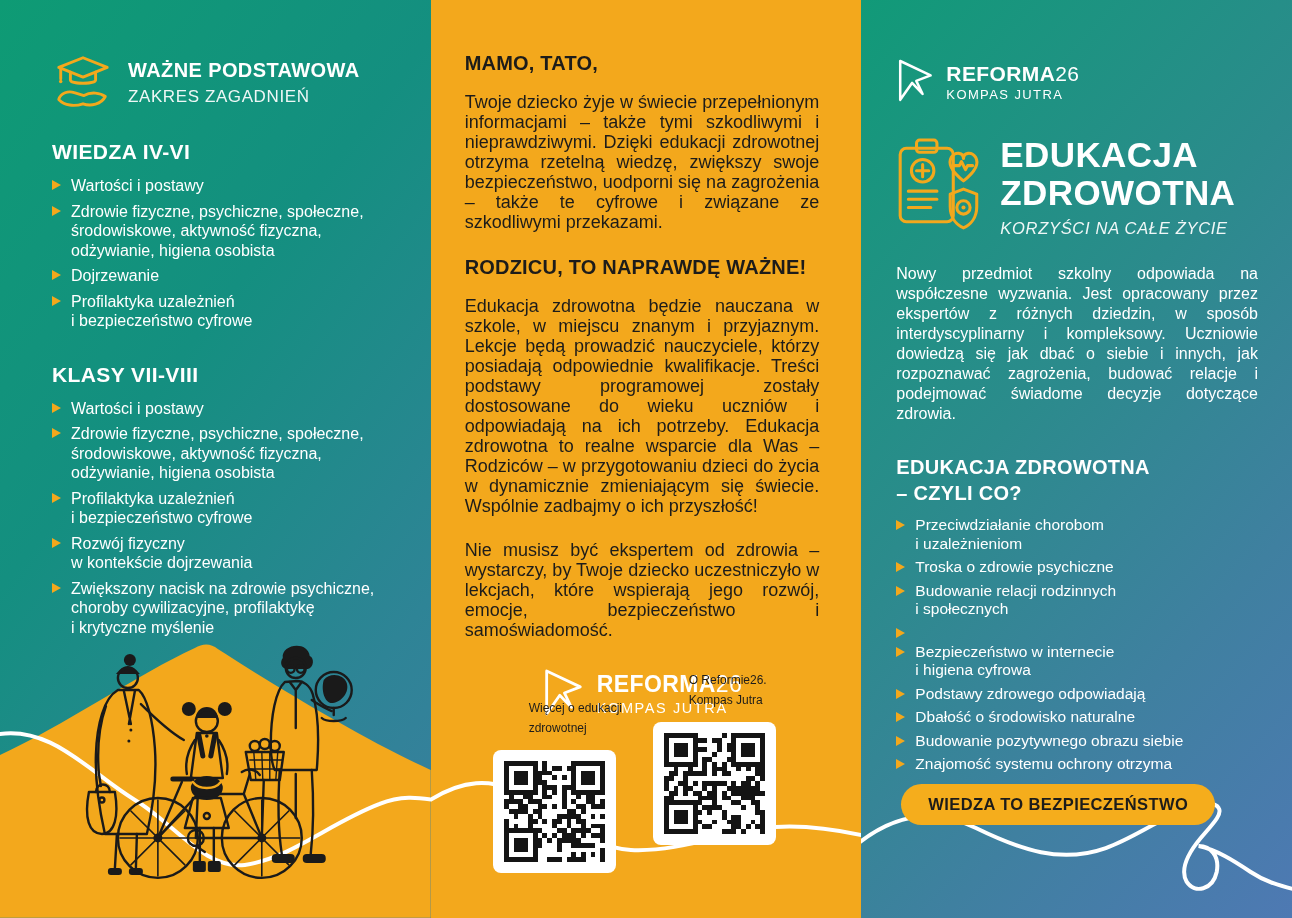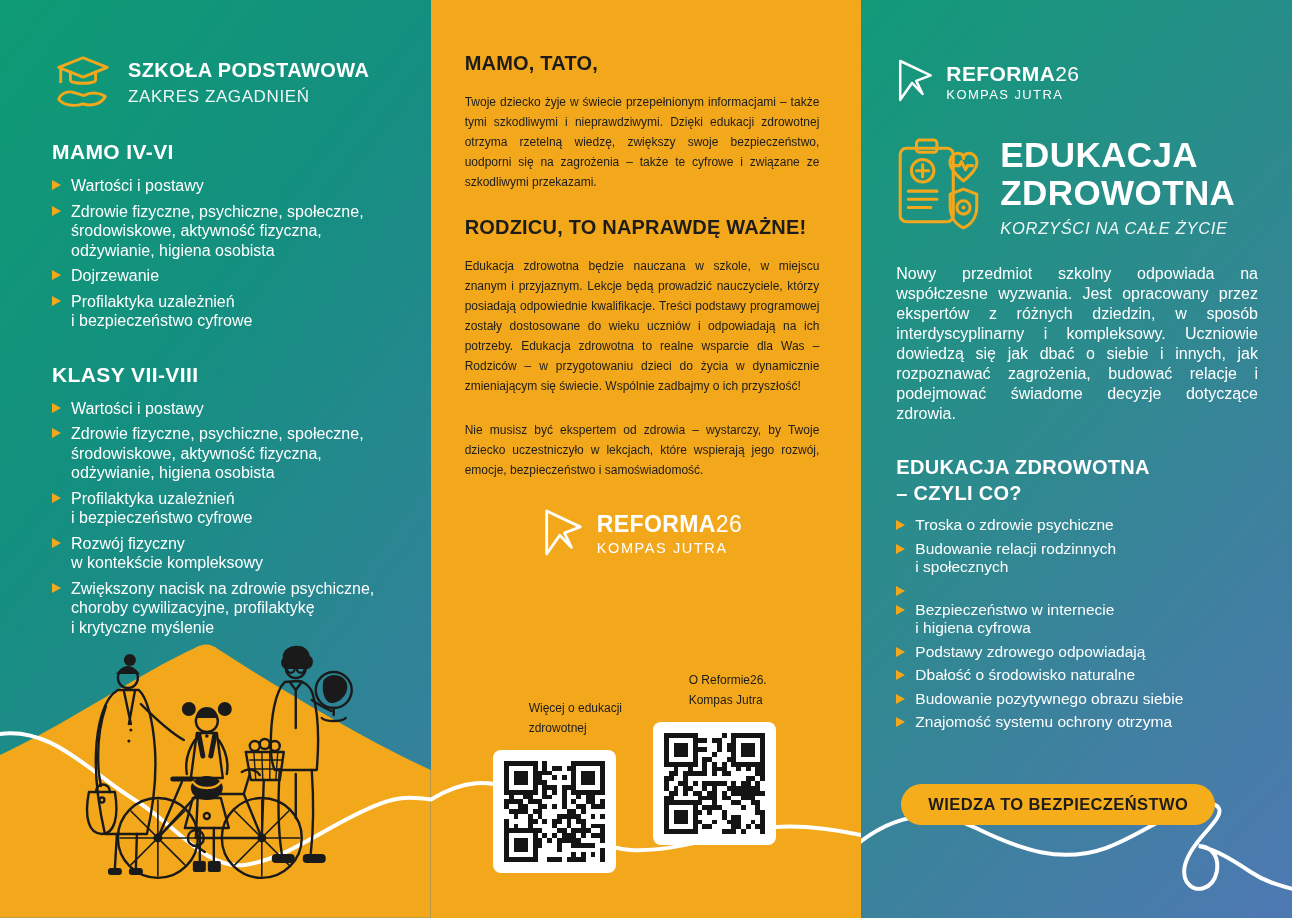--- a/index.html
+++ b/index.html
@@ -19,21 +19,21 @@
   .lp-header .ttl{font-size:20px;font-weight:700;letter-spacing:.4px;}
   .lp-header .sub{font-size:17px;font-weight:400;color:rgba(255,255,255,.93);margin-top:5px;letter-spacing:.6px;}
   .sec-h{color:#fff;font-size:21px;font-weight:700;letter-spacing:.4px;margin:24px 0 12px;}
   .blist{list-style:none;margin:0;padding:0;display:flex;flex-direction:column;gap:6px;}
   .li{display:flex;align-items:flex-start;gap:10px;color:#fff;font-size:16px;line-height:19.5px;}
   .tri{width:0;height:0;border-left:9px solid #F3A81C;border-top:5.5px solid transparent;border-bottom:5.5px solid transparent;margin-top:4px;flex:none;}
   .illus{position:absolute;left:0;bottom:0;width:430.67px;height:340px;z-index:0;}
 
   
   .mid-h{font-size:20px;font-weight:800;margin:0 0 10px;letter-spacing:.2px;}
-  .mid-p{font-size:12px;line-height:20px;margin:17px 0 24px;text-align:justify;}
+  .mid-p{font-size:18px;line-height:20px;margin:17px 0 24px;text-align:justify;}
   .mid-p.last{margin-bottom:0;}
   .logo-row{display:flex;align-items:center;justify-content:center;gap:13px;margin-top:26px;}
   .logo-row svg{flex:none;}
   .logo-name{font-size:23px;font-weight:700;color:#fff;letter-spacing:.4px;line-height:1;}
   .logo-name .thin{font-weight:300;}
   .logo-tag{font-size:14.5px;color:#fff;letter-spacing:1.6px;margin-top:4px;font-weight:400;}
   .qr-col{position:absolute;width:146px;z-index:2;}
   .qr-col.c1{left:62px;top:698px;}
   .qr-col.c2{left:222px;top:670px;}
   .qr-label{font-size:12px;line-height:20px;color:#1d1c1a;height:44px;margin-left:36px;}
@@ -71,26 +71,26 @@
         <span>
           <svg width="62" height="62" viewBox="0 0 64 64" fill="none" stroke="#F3A81C" stroke-width="3" stroke-linecap="round" stroke-linejoin="round">
             <path d="M32 8 L57 18 L32 28 L7 18 Z"></path>
             <path d="M19 23 L19 31 C19 35.5 45 35.5 45 31 L45 23"></path>
             <path d="M9 20 L9 30"></path>
               <circle cx="9" cy="32.5" r="1.8" fill="#F3A81C" stroke="none"></circle>
             <path d="M7 51 C9 44 17 42 23 44 L33 47 C40 43 50 44 55 48 C51 56 40 58.5 32 55.5 C23 58.5 13 57.5 7 51 Z"></path>
           </svg>
         </span>
         <div>
-          <div class="ttl">SZKOŁA PODSTAWOWA</div>
+          <div class="ttl">WAŻNE PODSTAWOWA</div>
           <div class="sub">ZAKRES ZAGADNIEŃ</div>
         </div>
       </div>
 
-      <h2 class="sec-h">MAMO IV-VI</h2>
+      <h2 class="sec-h">WIEDZA IV-VI</h2>
       <ul class="blist">
         <li class="li">
             <span class="tri"></span>
             <span class="ml">Wartości i postawy</span>
           </li>
         <li class="li">
             <span class="tri"></span>
             <span class="ml">Zdrowie fizyczne, psychiczne, społeczne,
 środowiskowe, aktywność fizyczna,
 odżywianie, higiena osobista</span>
@@ -119,21 +119,21 @@
 odżywianie, higiena osobista</span>
           </li>
         <li class="li">
             <span class="tri"></span>
             <span class="ml">Profilaktyka uzależnień
 i bezpieczeństwo cyfrowe</span>
           </li>
         <li class="li">
             <span class="tri"></span>
             <span class="ml">Rozwój fizyczny
-w kontekście kompleksowy</span>
+w kontekście dojrzewania</span>
           </li>
         <li class="li">
             <span class="tri"></span>
             <span class="ml">Zwiększony nacisk na zdrowie psychiczne,
 choroby cywilizacyjne, profilaktykę
 i krytyczne myślenie</span>
           </li>
       </ul>
     </div>
 
@@ -767,20 +767,25 @@
         </div>
       </div>
 
       <p class="rp-intro">Nowy przedmiot szkolny odpowiada na współczesne wyzwania. Jest opracowany przez ekspertów z różnych dziedzin, w sposób interdyscyplinarny i kompleksowy. Uczniowie dowiedzą się jak dbać o siebie i innych, jak rozpoznawać zagrożenia, budować relacje i podejmować świadome decyzje dotyczące zdrowia.</p>
 
       <h2 class="rp-listh ml">EDUKACJA ZDROWOTNA
 – CZYLI CO?</h2>
       <ul class="blist">
         <li class="li">
             <span class="tri"></span>
+            <span class="ml">Przeciwdziałanie chorobom
+i uzależnieniom</span>
+          </li>
+        <li class="li">
+            <span class="tri"></span>
             <span class="ml">Troska o zdrowie psychiczne</span>
           </li>
         <li class="li">
             <span class="tri"></span>
             <span class="ml">Budowanie relacji rodzinnych
 i społecznych</span>
           </li>
         <li class="li">
             <span class="tri"></span>
           </li>

